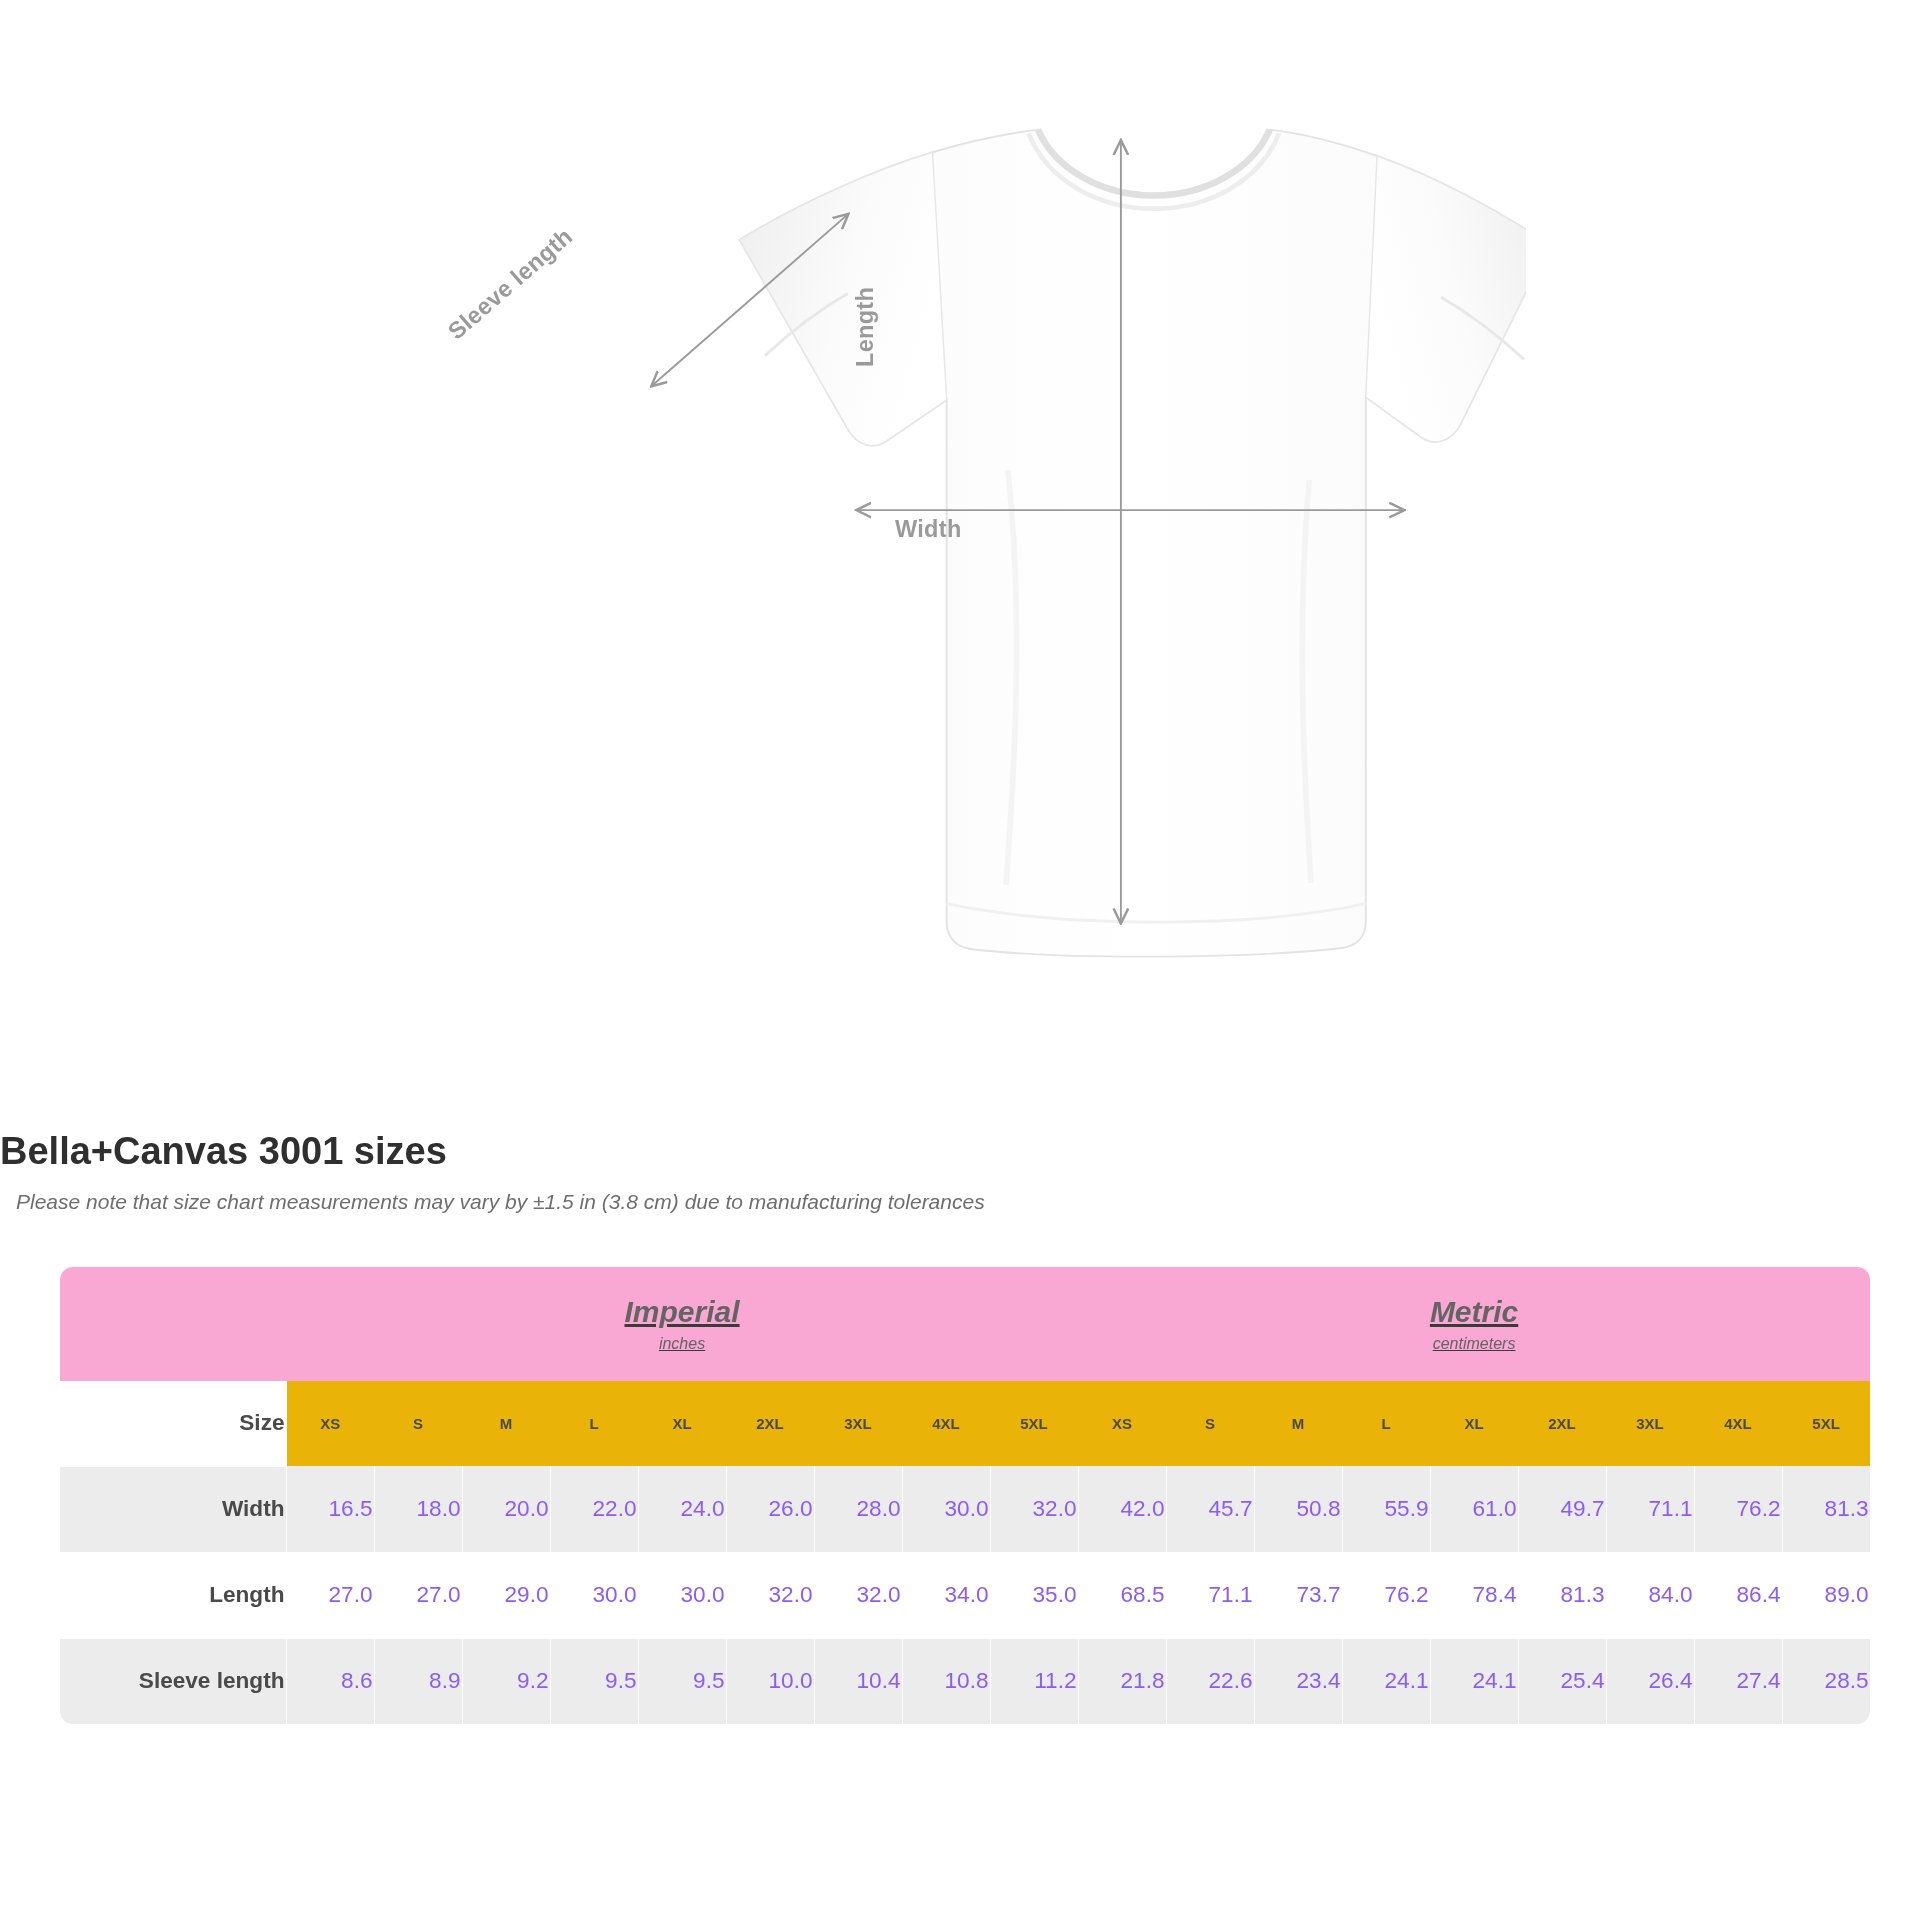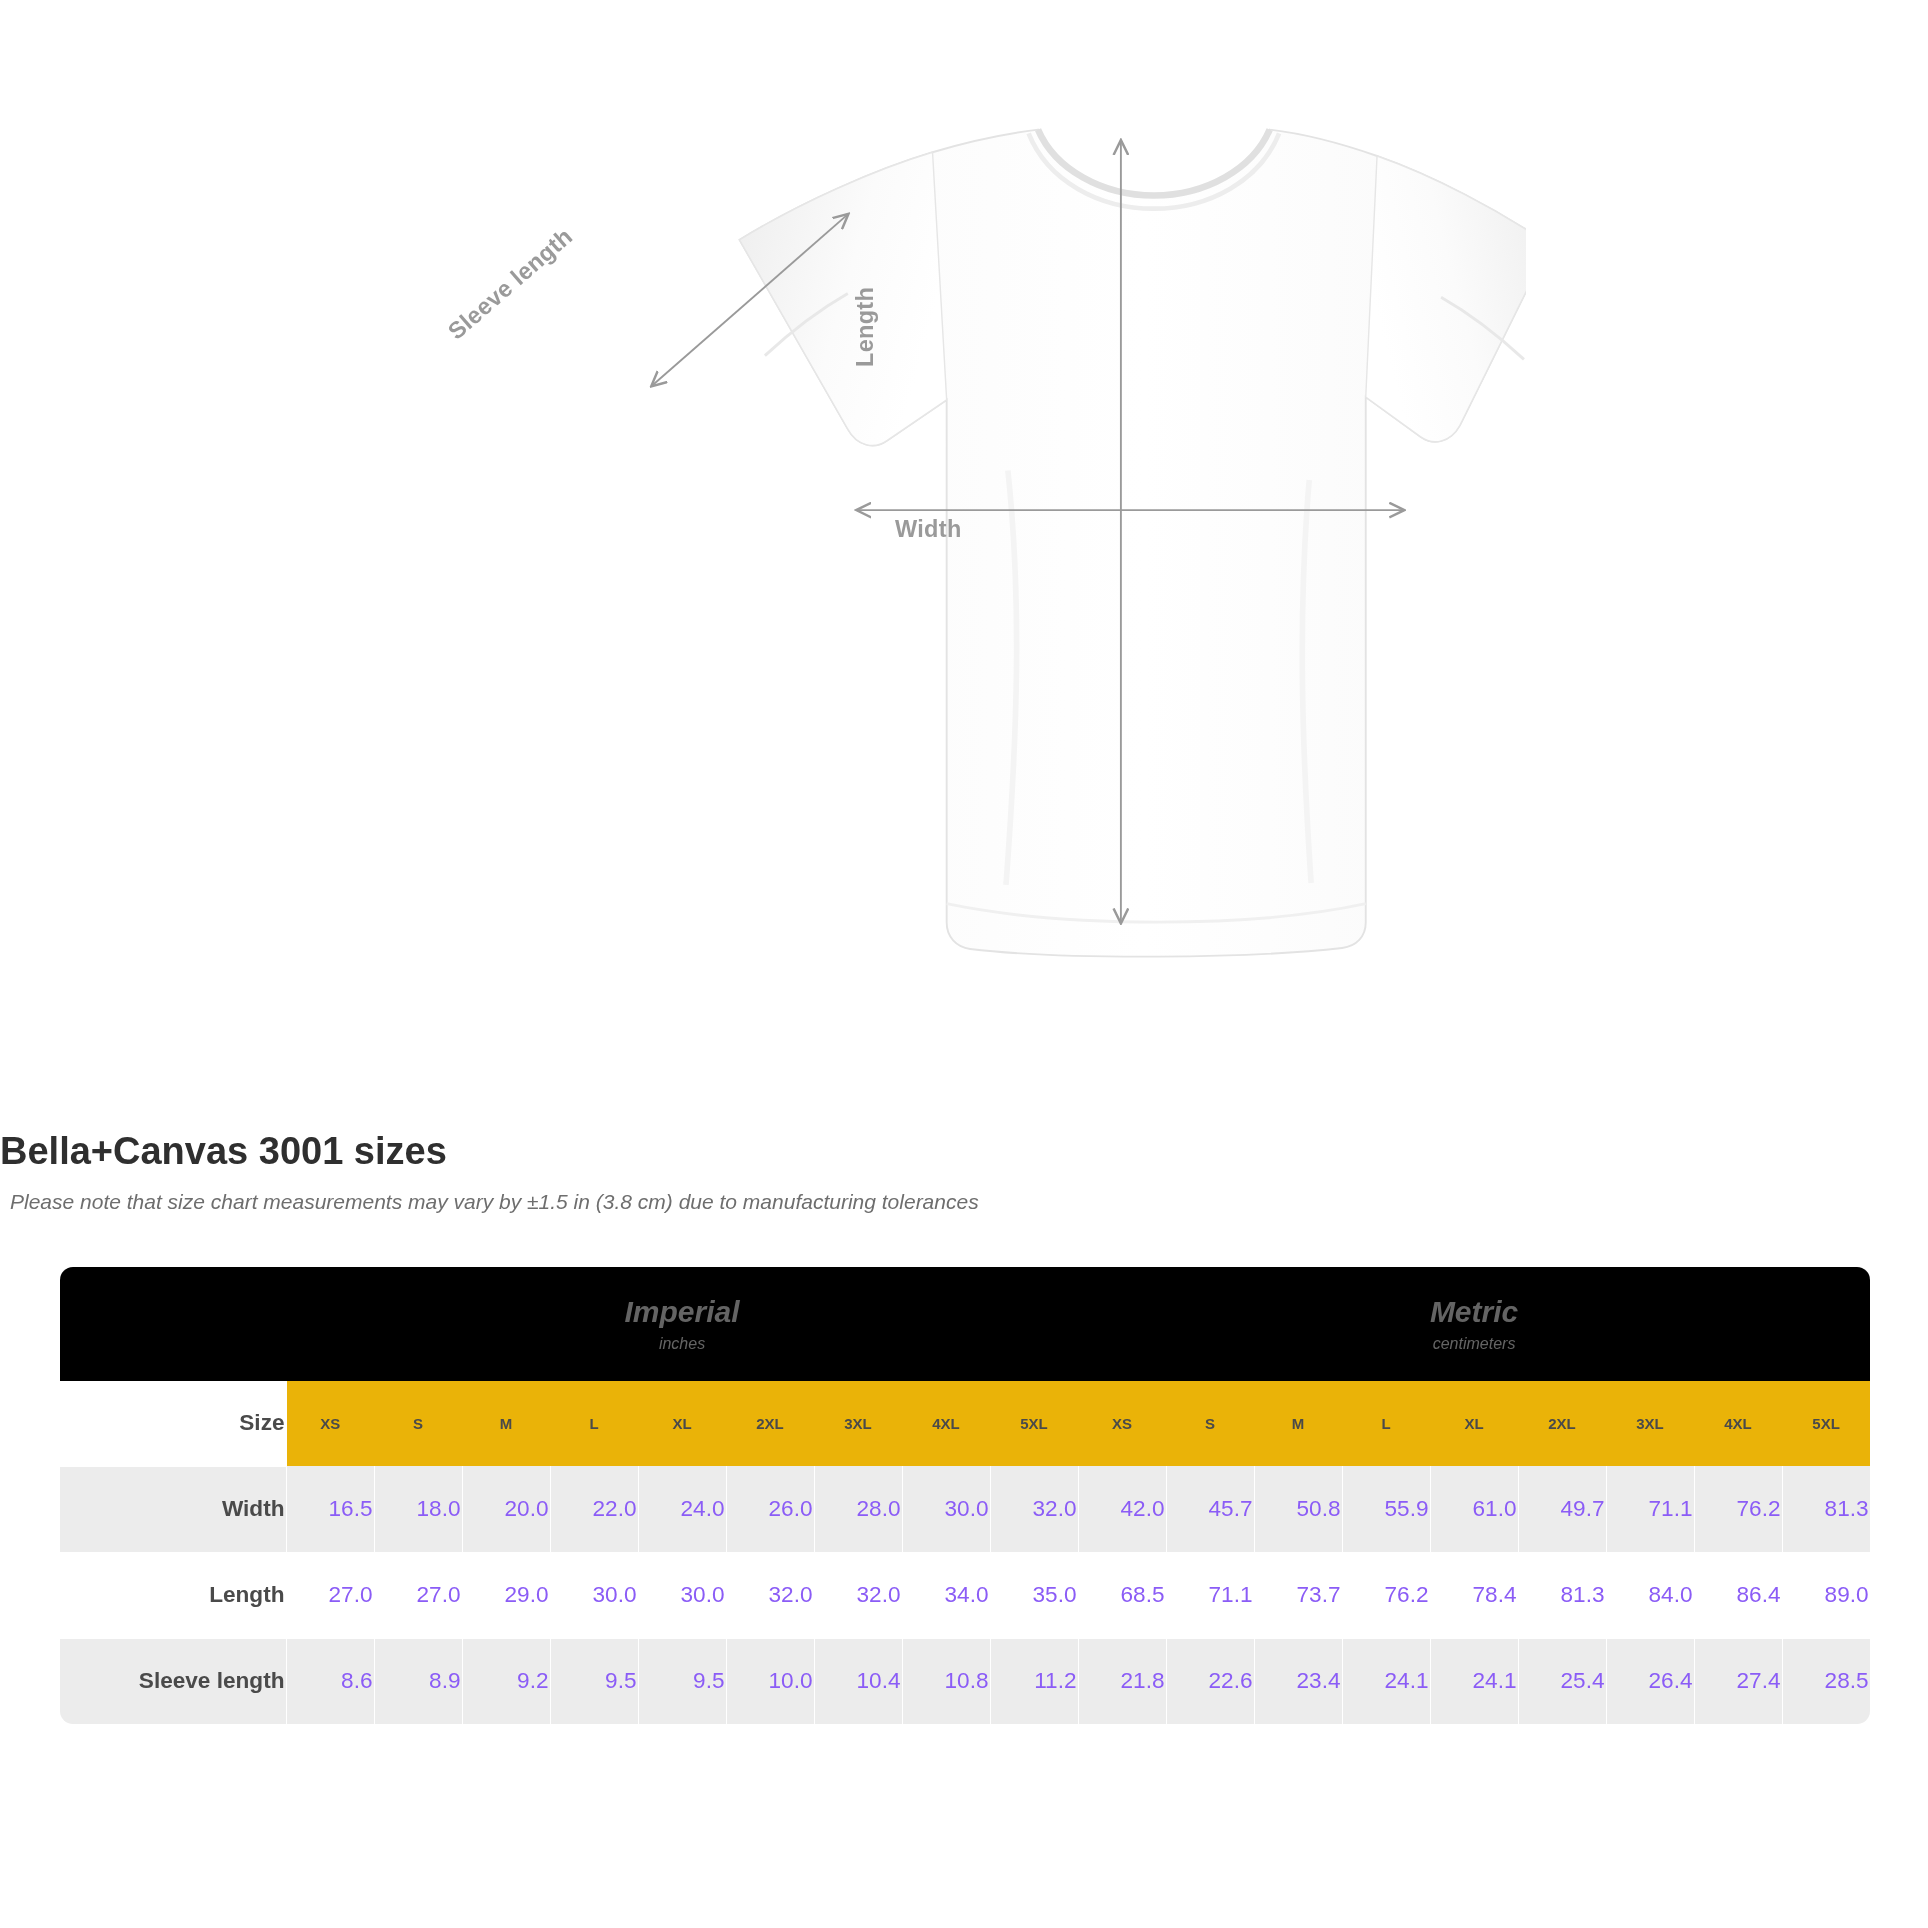--- a/index.html
+++ b/index.html
@@ -70,39 +70,40 @@
   .chart-title {
     font-size: 38px;
     font-weight: bold;
     color: #2f2f2f;
     margin: 0 0 17px 0;
   }
   .chart-note {
     font-size: 21px;
     font-style: italic;
     color: #6e6e6e;
-    margin: 10px;
+    margin: 16px;
   }
 
   
   .table-wrap {
     position: absolute;
     top: 1267px;
     left: 60px;
     width: 1808px;
   }
   table.size-table {
     border-collapse: collapse;
     width: 1808px;
     table-layout: fixed;
   }
   table.size-table tr.unit-row th {
-    background: #000000;
+    background: #f9a8d4;
     border: none;
     padding: 0;
+    text-decoration: underline;
   }
   .unit-cell-first {
     border-top-left-radius: 13px;
     width: 226px;
   }
   .unit-cell-last {
     border-top-right-radius: 13px;
   }
   .unit-name {
     font-size: 30px;

